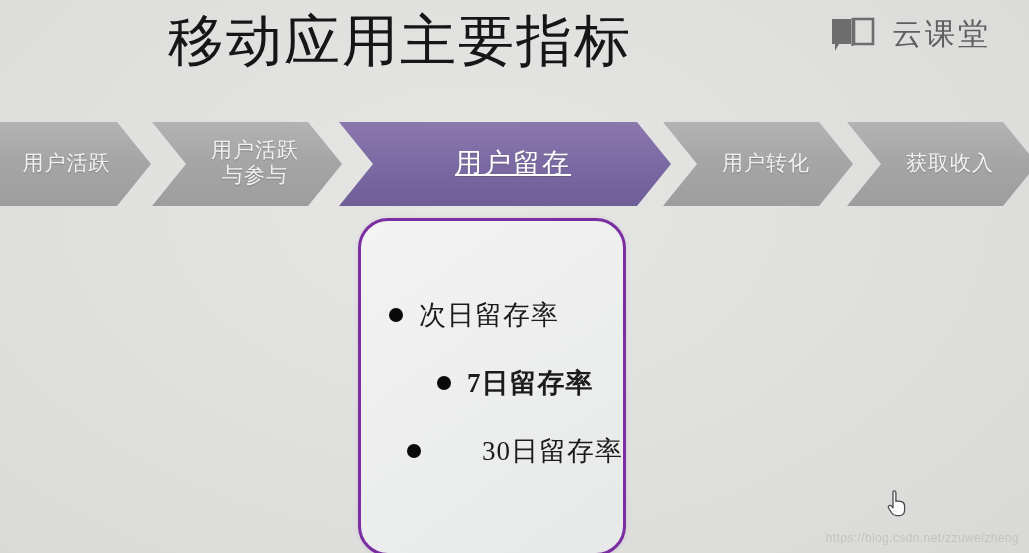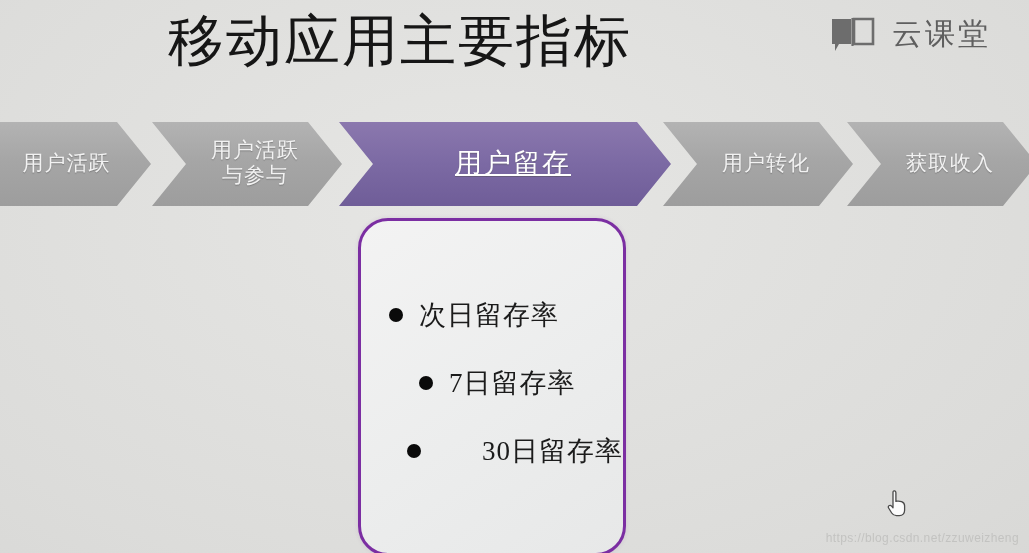--- a/index.html
+++ b/index.html
@@ -147,21 +147,21 @@
     margin-right: 16px;
   }
   #bullet-list li .item-text {
     font-size: 27px;
     line-height: 32px;
     color: #1b1b1b;
     letter-spacing: 1px;
     white-space: nowrap;
     font-family: "Liberation Serif", "DejaVu Serif", serif;
   }
-  #bullet-list li.indent-1 { padding-left: 58px; }
+  #bullet-list li.indent-1 { padding-left: 76px; font-weight: bold; }
   #bullet-list li.indent-2 { padding-left: 46px; justify-content: space-between; }
 
   
   #watermark {
     position: absolute;
     right: 10px;
     bottom: 8px;
     font-size: 12px;
     letter-spacing: 0.4px;
     color: #c3c3c1;

